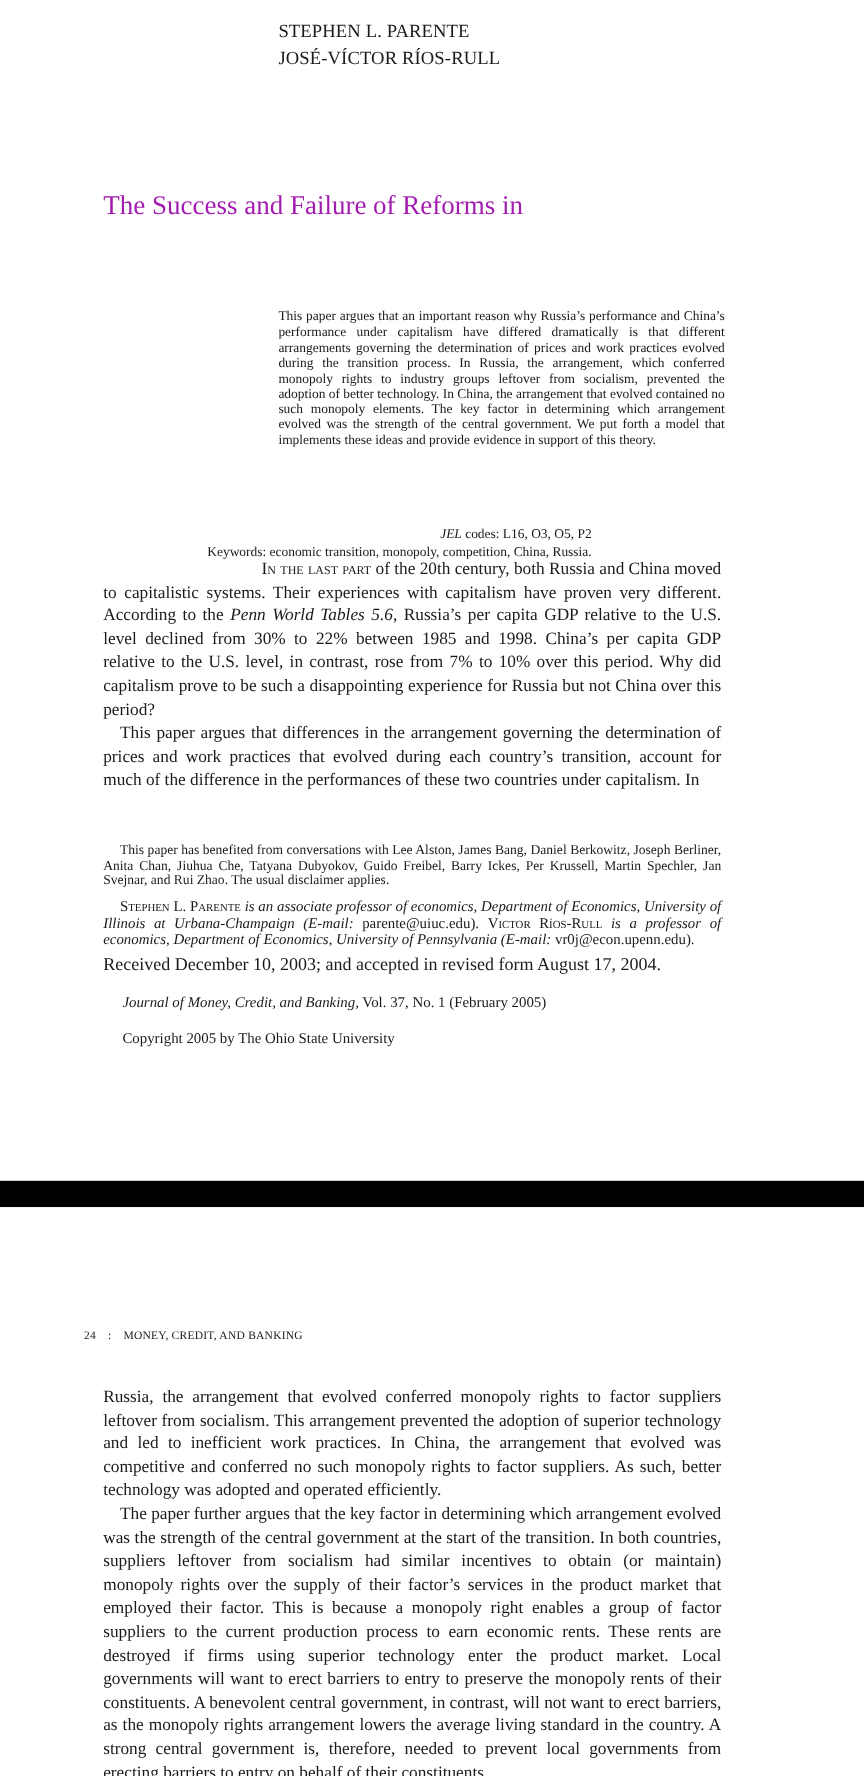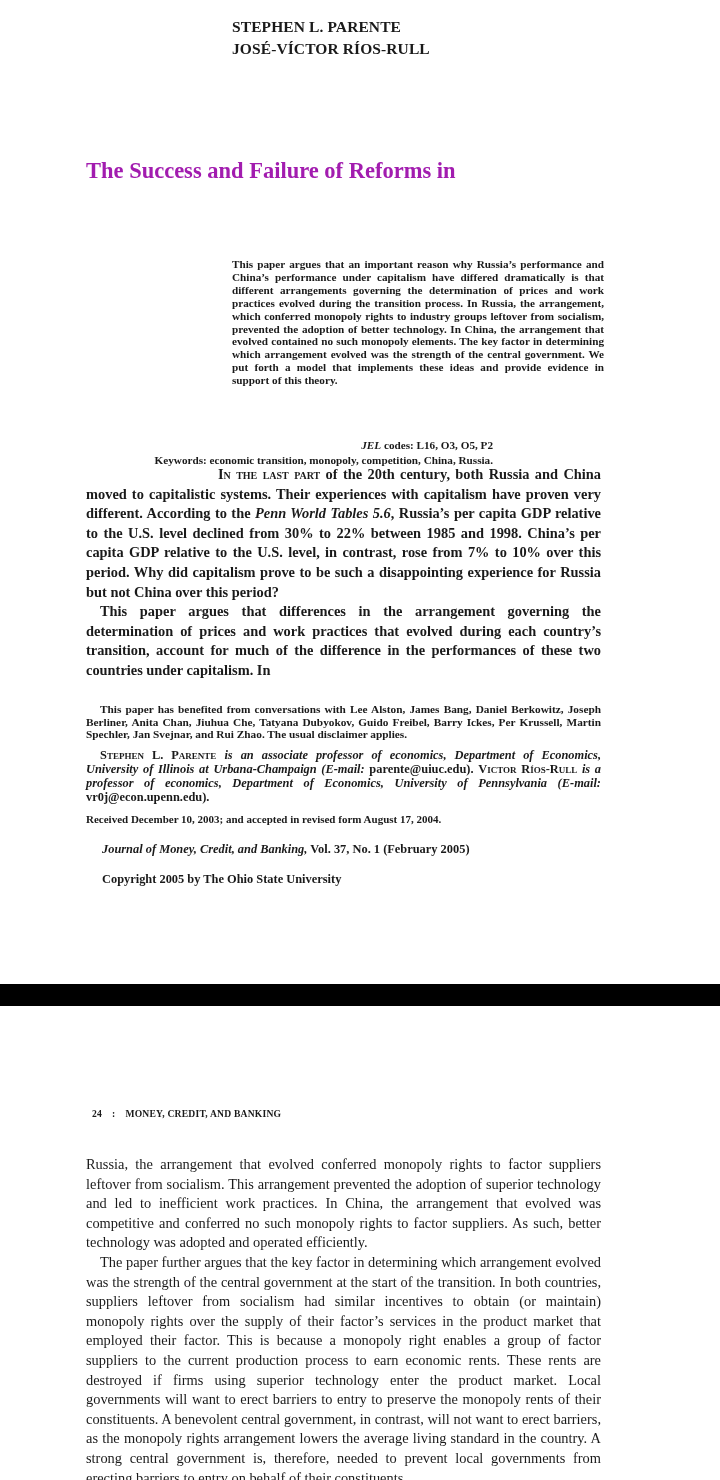--- a/index.html
+++ b/index.html
@@ -2,21 +2,21 @@
 <html><head>
 <meta charset="utf-8">
 <style>
   html, body { margin: 0; padding: 0; }
   body {
     width: 720px; height: 1480px; overflow: hidden;
     background: #ffffff; position: relative;
     font-family: "Liberation Serif", "DejaVu Serif", serif;
     color: #1a1a1a;
   }
-  .page1 { position: absolute; left: 0; top: 0; width: 609px; height: 984px; background: #fff; font-weight: bold; }
+  .page1 { position: absolute; left: 0; top: 0; width: 609px; height: 984px; background: #fff; }
   .separator { position: absolute; left: 0; top: 984px; width: 720px; height: 22px; background: #000; }
   .page2 { position: absolute; left: 0; top: 1006px; width: 720px; height: 474px; background: #fff; }
 
   .authors { position: absolute; left: 232px; top: 16px; font-size: 15.5px; line-height: 22px; letter-spacing: 0.1px; }
   .authors div { white-space: nowrap; }
 
   .title { position: absolute; left: 86px; top: 152px; width: 560px; font-size: 22.5px; line-height: 37px; color: #a21caf; }
 
   .abstract { position: absolute; left: 232px; top: 258px; width: 372px; font-size: 11.2px; line-height: 12.9px; text-align: justify; }
 
@@ -26,27 +26,27 @@
   .body { position: absolute; left: 86px; width: 515px; font-size: 14.4px; line-height: 19.6px; text-align: justify; }
   .body p { margin: 0; }
   .body p.indent { text-indent: 14px; }
   .body p.first { text-indent: 132px; }
   .smallcaps { font-variant: small-caps; }
   .body1 { top: 465px; }
 
   .notes { position: absolute; left: 86px; top: 703px; width: 515px; font-size: 11.3px; line-height: 12.6px; text-align: justify; }
   .notes p { margin: 0 0 7px 0; text-indent: 14px; }
   .notes .bio { font-size: 12.4px; line-height: 14.2px; }
-  .notes .received { font-size: 11px; line-height: 14.2px; text-indent: 0; }
+  .notes .received { font-size: 15px; line-height: 14.2px; text-indent: 0; }
   .notes .journal { font-size: 12.4px; line-height: 14.2px; text-indent: 0; margin: 16px; }
   i { font-style: italic; }
 
   .footer { position: absolute; left: 0; top: 947px; width: 720px; text-align: center; font-size: 11.3px; line-height: 13.5px; color: #222; }
 
-  .running-head { position: absolute; left: 92px; top: 1108px; font-size: 9.6px; letter-spacing: 0.2px; white-space: nowrap; font-weight: bold; }
+  .running-head { position: absolute; left: 70px; top: 1108px; font-size: 9.6px; letter-spacing: 0.2px; white-space: nowrap; }
   .running-head span { display: inline-block; }
   .running-head .pg { margin-right: 10px; }
   .running-head .colon { margin-right: 10px; }
 
   .body2 { top: 1155px; }
 </style>
 </head>
 <body>
 
 <div class="page1">

